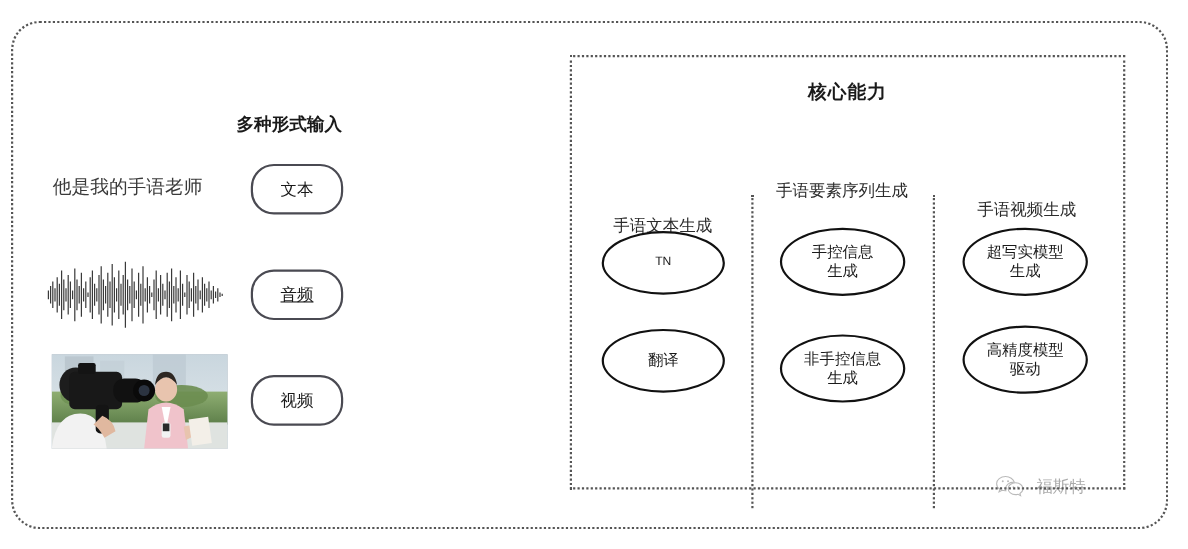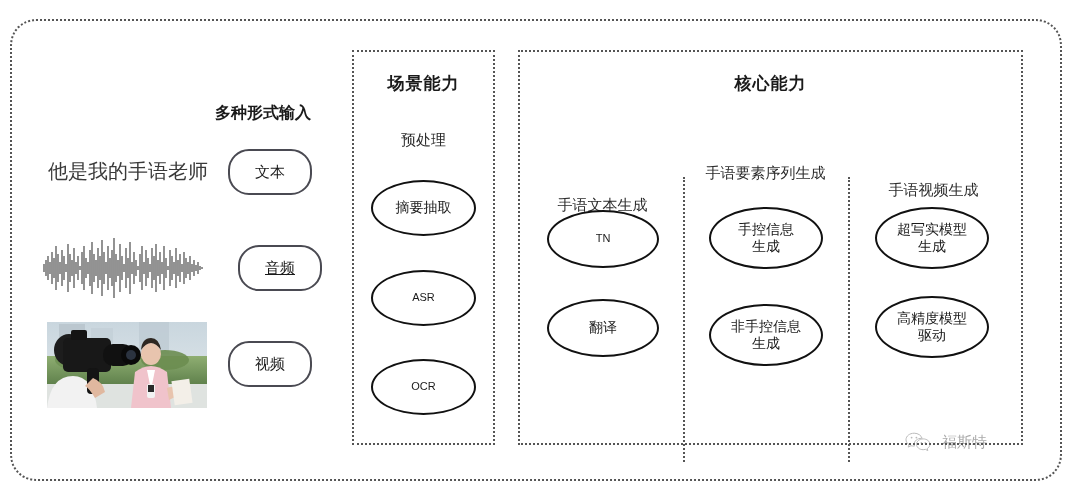--- a/index.html
+++ b/index.html
@@ -111,21 +111,21 @@
     top: 103px;
     font-size: 16px;
     font-weight: bold;
     color: #1a1a1a;
     white-space: nowrap;
   }
   .sample-sentence {
     position: absolute;
     left: 48px;
     top: 158px;
-    font-size: 20px;
+    font-size: 17px;
     color: #3a3a3a;
     white-space: nowrap;
     font-family: Liberation Mono, monospace;
   }
 
   
   .waveform {
     position: absolute;
     left: 40px;
     top: 236px;
@@ -300,42 +300,27 @@
       <circle cx="84" cy="33" r="10" fill="#0a0a0a"></circle>
       <circle cx="84" cy="33" r="5" fill="#2b3340"></circle>
       <rect x="40" y="46" width="12" height="26" rx="4" fill="#141414"></rect>
       <path d="M46 56 q10 4 12 14 l-10 6 q-6 -10 -10 -12z" fill="#e0b89f"></path>
     </svg>
   </div>
 
   <div class="input-box" style="left:228px; top:149px;">
     <span>文本</span>
   </div>
-  <div class="input-box" style="left:238px; top:245px;text-decoration:underline;">
+  <div class="input-box" style="left:228px; top:245px;text-decoration:underline;">
     <span>音频</span>
   </div>
   <div class="input-box" style="left:228px; top:341px;">
     <span>视频</span>
   </div>
 
-  <div class="group-box" id="scene-box">
-    <div class="group-title">场景能力</div>
-
-    <div class="sub-label" style="left:0; top:79px; width:100%;">预处理</div>
-
-    <div class="ellipse" style="left:17px; top:128px; width:105px; height:56px;">
-      <span>摘要抽取</span>
-    </div>
-    <div class="ellipse latin" style="left:17px; top:218px; width:105px; height:56px;">
-      <span>ASR</span>
-    </div>
-    <div class="ellipse latin" style="left:17px; top:307px; width:105px; height:56px;">
-      <span>OCR</span>
-    </div>
-  </div>
 
   <div class="group-box" id="core-box">
     <div class="group-title">核心能力</div>
 
     <div class="v-divider" style="left:163px;"></div>
     <div class="v-divider" style="left:328px;"></div>
 
     <div class="sub-label" style="left:10px; top:112px; width:145px;margin-top:32px;">手语文本生成</div>
     <div class="ellipse latin" style="left:27px; top:158px; width:112px; height:58px;">
       <span>TN</span>

